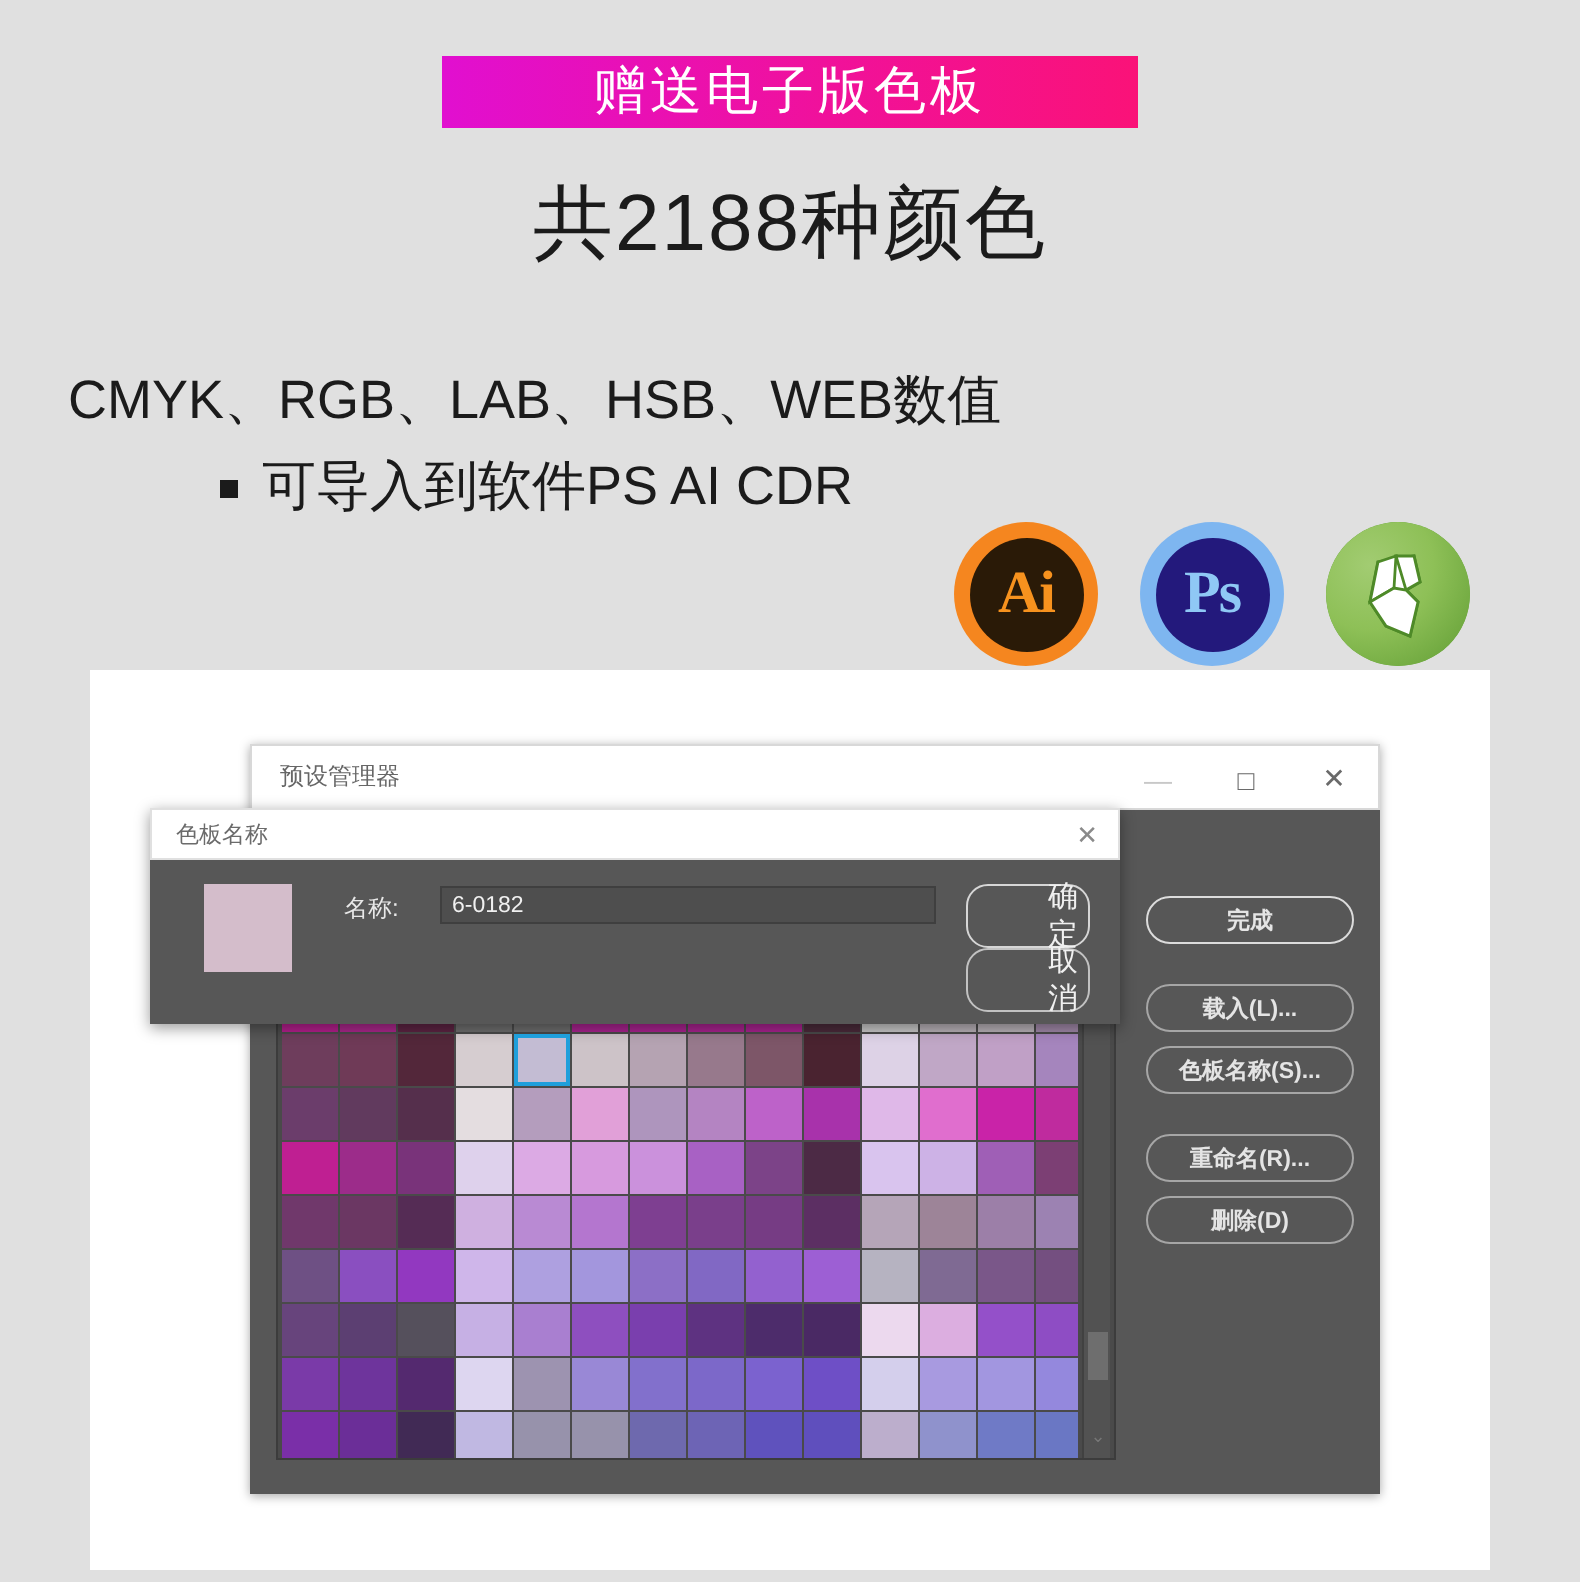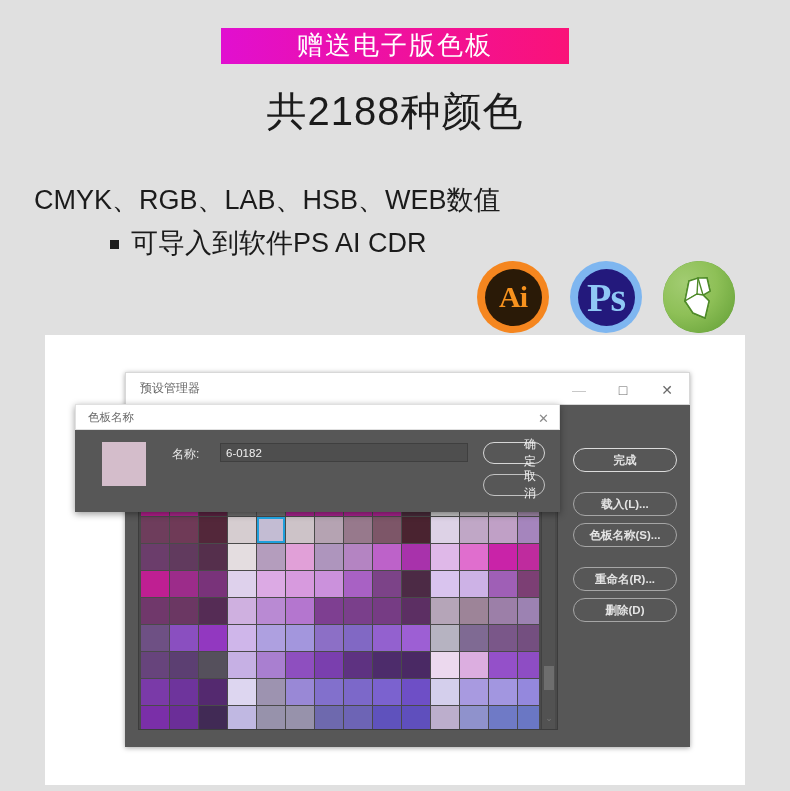--- a/index.html
+++ b/index.html
@@ -81,21 +81,21 @@
   #icon-ps {
     left: 570px; top: 261px;
     background: #7eb6f0;
     display: flex; align-items: center; justify-content: center;
   }
   #icon-ps .inner {
     width: 57px; height: 57px; border-radius: 50%;
     background: #23197c;
     display: flex; align-items: center; justify-content: center;
     color: #8fc8f5;
-    font-size: 40px; font-weight: bold;
+    font-size: 30px; font-weight: bold;
     font-family: "Liberation Serif", "DejaVu Serif", serif;
     letter-spacing: -1px;
   }
   #icon-cdr {
     left: 663px; top: 261px;
     background: #6aa83c;
     overflow: hidden;
   }
   #icon-cdr .leafbg {
     position: absolute; left: 0; top: 0; width: 72px; height: 72px;
@@ -262,24 +262,24 @@
     background: #4e4e4e;
     border: 1px solid #3f3f3f;
     color: #f0f0f0;
     font-size: 11.5px;
     display: flex; align-items: center;
     padding-left: 5px;
   }
   .dbtn {
     position: absolute;
     left: 408px;
-    width: 62px; height: 22px;
+    width: 62px; height: 32px;
     border: 1px solid #d6d6d6;
     border-radius: 11px;
-    color: #f0f0f0; font-size: 12px;
+    color: #f0f0f0; font-size: 15px;
     display: flex; align-items: center; justify-content: center; padding-left: 40px;
   }
   #dbtn-ok { top: 12px; }
   #dbtn-cancel { top: 44px; border-color: #c2c2c2; }
 </style>
 </head>
 <body>
 
 <div id="page">
 

